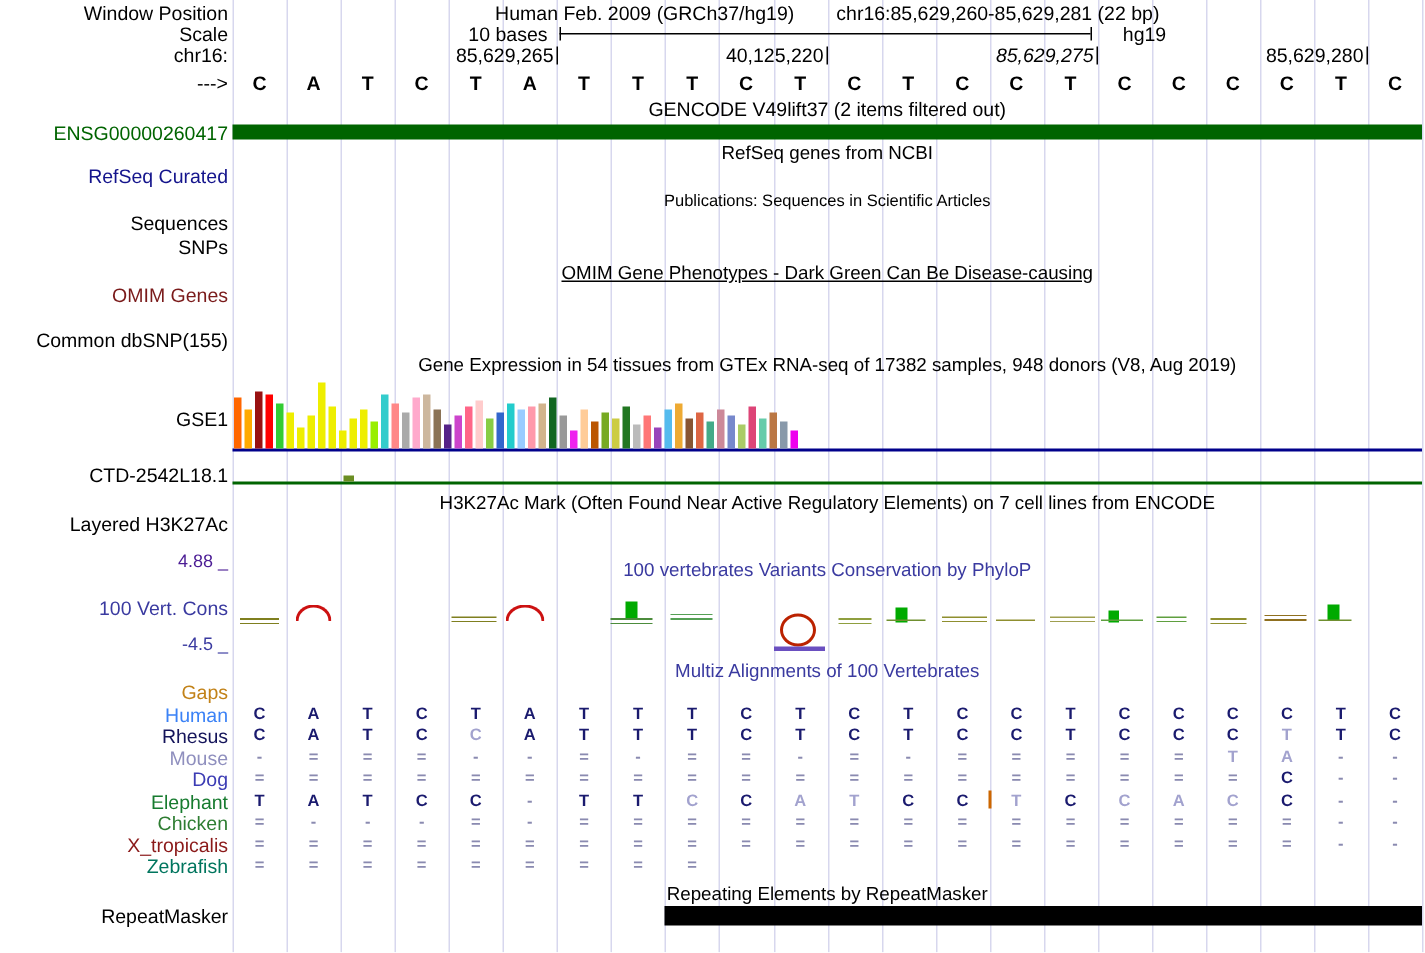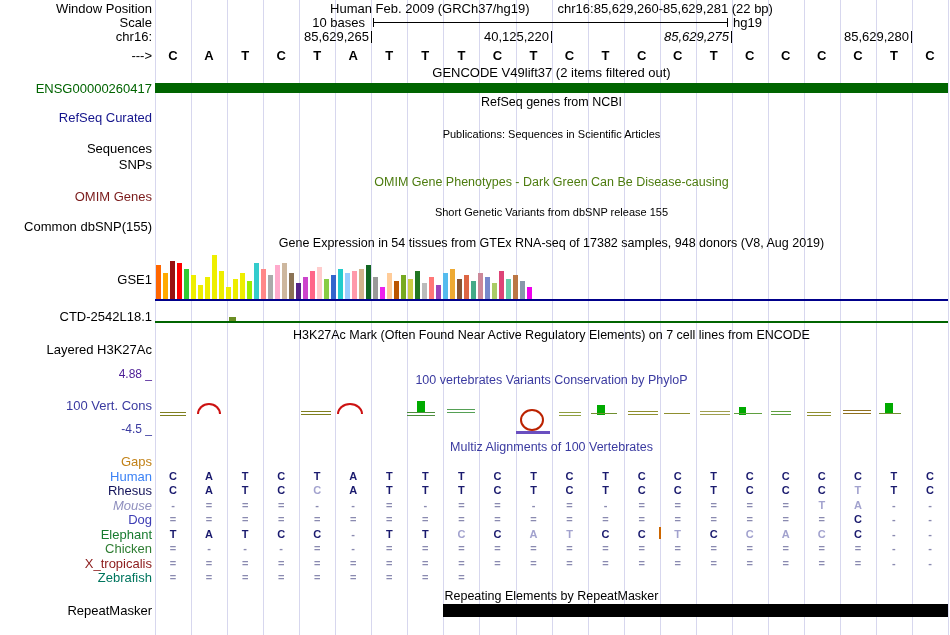--- a/index.html
+++ b/index.html
@@ -29,27 +29,26 @@
   <div class="llabel" style="top:49px">---&gt;</div>
 
   <div class="ctitle" style="top:2px;font-size:13px">
     <span>Human Feb. 2009 (GRCh37/hg19)</span><span style="display:inline-block;width:28px"></span><span>chr16:85,629,260-85,629,281 (22 bp)</span>
   </div>
 
   <div class="ticktext" style="left:260px;width:105px;top:16px">10 bases</div>
   <div class="scaleline" style="left:373px;top:22px;width:354px"></div>
   <div class="scaletick" style="left:373px;top:18px"></div>
   <div class="scaletick" style="left:727px;top:18px"></div>
-  <div class="ticktext" style="left:733px;width:60px;top:16px;text-align:left">hg19</div>
+  <div class="ticktext" style="left:733px;width:60px;top:16px;text-align:center">hg19</div>
 
   <div class="ctitle" style="top:66px;font-size:13px">GENCODE V49lift37 (2 items filtered out)</div>
   <div class="ctitle" style="top:96px">RefSeq genes from NCBI</div>
   <div class="ctitle small" style="top:128px">Publications: Sequences in Scientific Articles</div>
-  <div class="ctitle" style="top: 176px; color: #4d7c0f;">OMIM Gene Phenotypes - Dark Green Can Be Disease-causing</div>
-  <div class="ctitle small" style="top:206px">Short Genetic Variants from dbSNP release 155</div>
+  <div class="ctitle" style="top: 176px; color: #000000; text-decoration: underline;">OMIM Gene Phenotypes - Dark Green Can Be Disease-causing</div>
   <div class="ctitle" style="top:237px">Gene Expression in 54 tissues from GTEx RNA-seq of 17382 samples, 948 donors (V8, Aug 2019)</div>
   <div class="ctitle" style="top:329px">H3K27Ac Mark (Often Found Near Active Regulatory Elements) on 7 cell lines from ENCODE</div>
   <div class="ctitle" style="top: 374px; color: rgb(58, 58, 160);">100 vertebrates Variants Conservation by PhyloP</div>
   <div class="ctitle" style="top: 441px; color: rgb(58, 58, 160);">Multiz Alignments of 100 Vertebrates</div>
   <div class="ctitle" style="top:590px">Repeating Elements by RepeatMasker</div>
 
   <div class="llabel" style="top: 82px; color: rgb(0, 100, 0);">ENSG00000260417</div>
   <div class="llabel" style="top: 111px; color: rgb(20, 20, 140);">RefSeq Curated</div>
   <div class="llabel" style="top:142px">Sequences</div>
   <div class="llabel" style="top:158px">SNPs</div>
@@ -58,21 +57,21 @@
   <div class="llabel" style="top:273px">GSE1</div>
   <div class="llabel" style="top:310px">CTD-2542L18.1</div>
   <div class="llabel" style="top:343px">Layered H3K27Ac</div>
   <div class="llabel" style="top: 368px; font-size: 12px; color: #4c1d95;">4.88 _</div>
   <div class="llabel" style="top: 399px; color: rgb(58, 58, 160);">100 Vert. Cons</div>
   <div class="llabel" style="top: 423px; font-size: 12px; color: rgb(58, 58, 160);">-4.5 _</div>
 
   <div class="llabel" style="top: 455px; color: rgb(194, 130, 24);">Gaps</div>
   <div class="llabel" style="top: 470px; color: #3b82f6;">Human</div>
   <div class="llabel" style="top: 484px; color: rgb(20, 20, 90);">Rhesus</div>
-  <div class="llabel" style="top: 499px; color: rgb(143, 143, 190); font-style: italic;">Mouse</div>
+  <div class="llabel" style="top: 499px; color: rgb(143, 143, 190);">Mouse</div>
   <div class="llabel" style="top: 513px; color: rgb(60, 60, 180);">Dog</div>
   <div class="llabel" style="top: 528px; color: rgb(23, 123, 47);">Elephant</div>
   <div class="llabel" style="top: 542px; color: rgb(46, 125, 50);">Chicken</div>
   <div class="llabel" style="top: 557px; color: rgb(139, 26, 26);">X_tropicalis</div>
   <div class="llabel" style="top: 571px; color: rgb(0, 117, 94);">Zebrafish</div>
 
   <div class="llabel" style="top:604px">RepeatMasker</div>
 
   <div id="gencode-bar" class="bar" style="left: 155px; top: 83px; width: 793px; height: 10px; background: rgb(0, 100, 0);"></div>
   <div id="gtex-baseline" class="bar" style="left: 155px; top: 299px; width: 793px; height: 2px; background: rgb(0, 0, 139);"></div>

